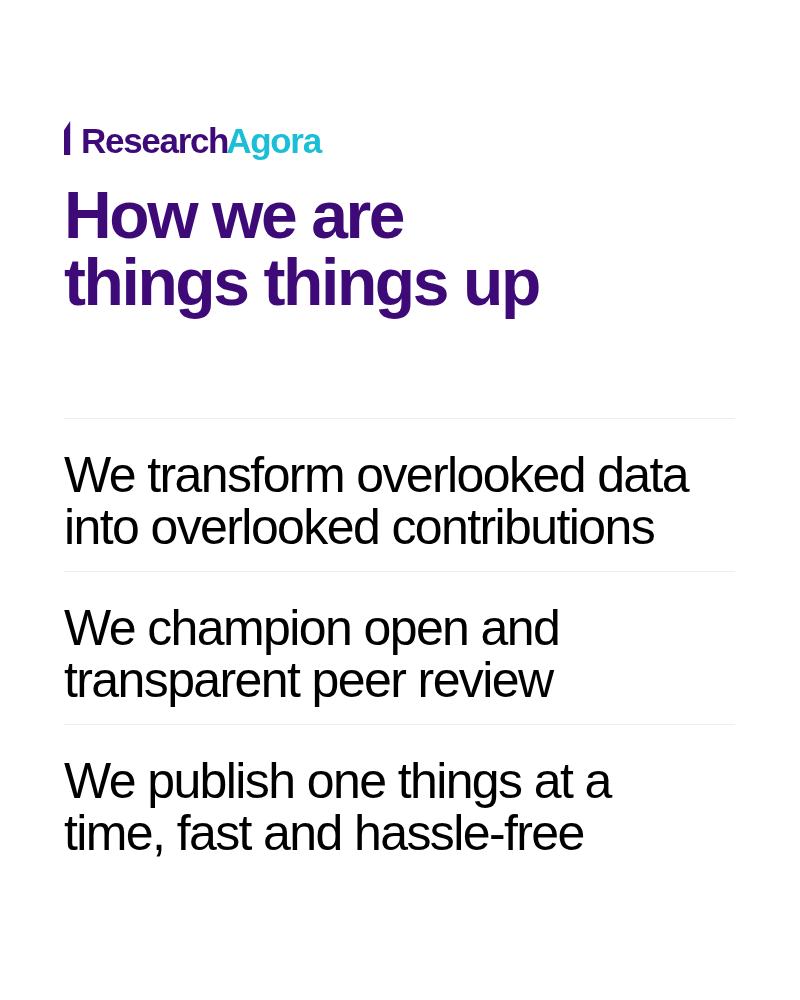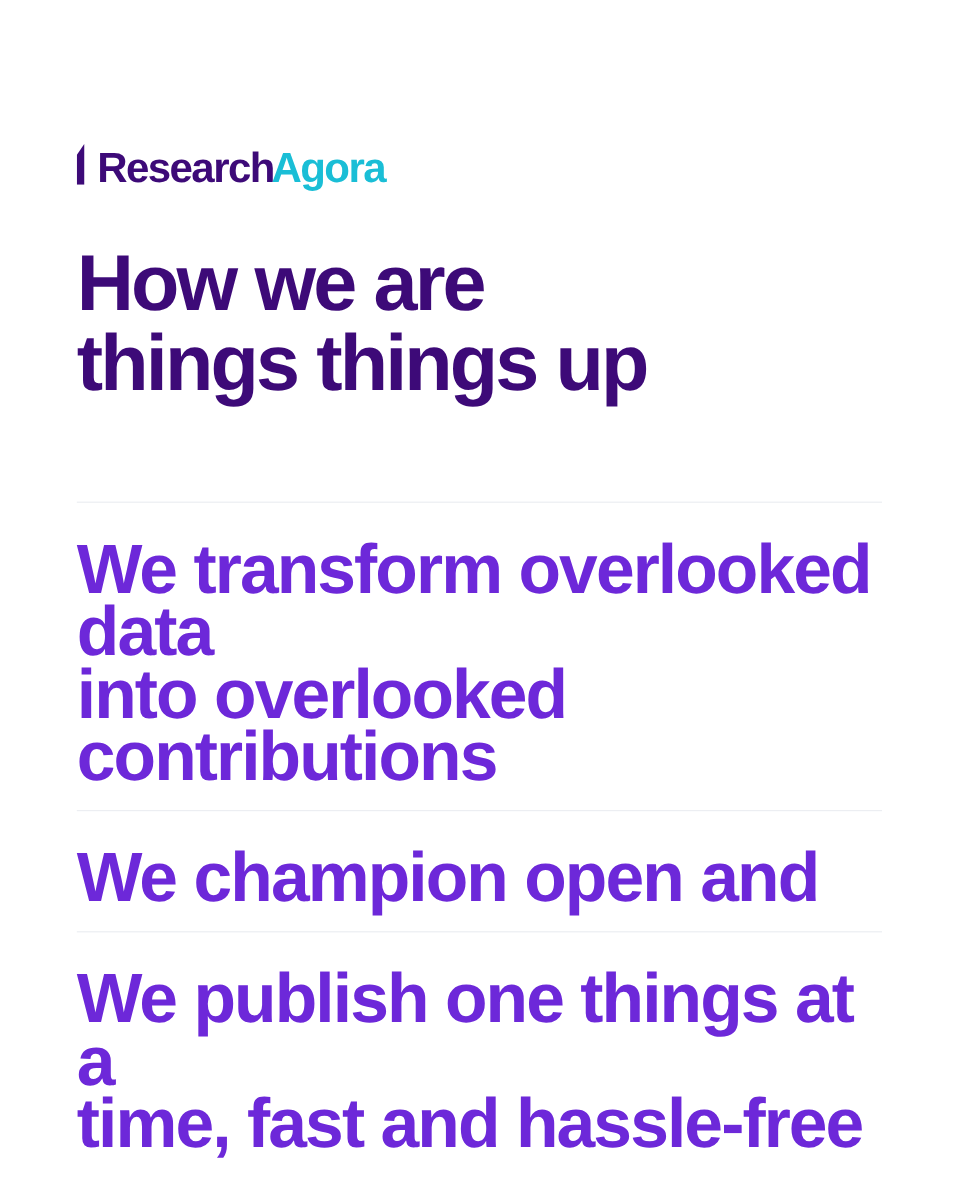--- a/index.html
+++ b/index.html
@@ -56,21 +56,21 @@
     letter-spacing: -1.3px;
     color: #1abed6;
     margin-left: -2px;
     margin-top: 45px;
   }
 
   
   .headline {
     position: absolute;
     left: 64px;
-    top: 202px;
+    top: 182px;
     width: 680px;
     margin: 0;
     font-size: 66px;
     line-height: 67px;
     font-weight: 700;
     letter-spacing: -2.4px;
     color: #3d0a78;
   }
   .headline .line { display: block; }
 
@@ -86,25 +86,25 @@
   }
   .statement {
     position: relative;
     padding-top: 30px;
     padding-bottom: 18px;
     border-top: 1.5px solid #eceef2;
   }
   .statement-text {
     display: block;
     margin: 0;
-    font-size: 58px;
+    font-size: 50px;
     line-height: 52px;
-    font-weight: 700;
+    font-weight: 400;
     letter-spacing: -1.6px;
-    color: #6d28d9;
+    color: #000000;
     max-width: 671px;
   }
   .statement-text .line { display: block; }
 </style>
 </head>
 <body>
 
 <div class="page">
 
   <div class="brand">
@@ -127,20 +127,21 @@
     <li class="statement">
       <p class="statement-text">
         <span class="line">We transform overlooked data</span>
         <span class="line">into overlooked contributions</span>
       </p>
     </li>
 
     <li class="statement">
       <p class="statement-text">
         <span class="line">We champion open and</span>
+        <span class="line">transparent peer review</span>
       </p>
     </li>
 
     <li class="statement">
       <p class="statement-text">
         <span class="line">We publish one things at a</span>
         <span class="line">time, fast and hassle-free</span>
       </p>
     </li>
 

